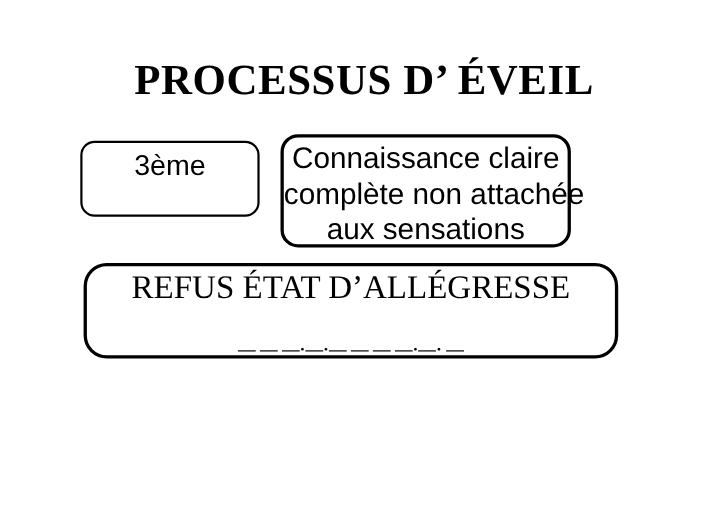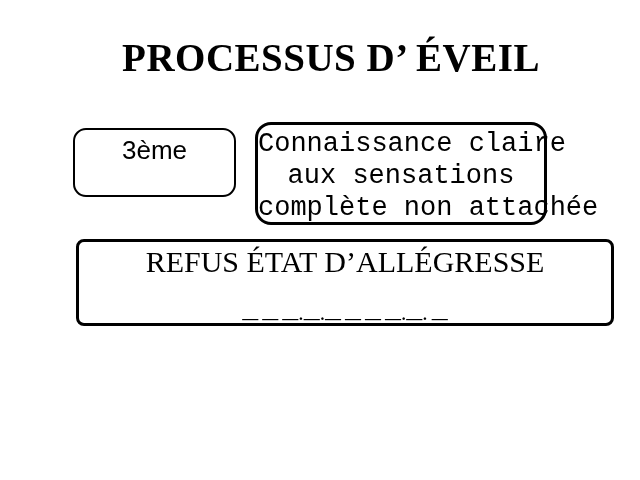--- a/index.html
+++ b/index.html
@@ -7,21 +7,21 @@
     position: relative;
     width: 640px;
     height: 480px;
     background: #ffffff;
     overflow: hidden;
     color: #000000;
   }
   .title {
     position: absolute;
     top: 0; left: 0; right: 0;
-    margin: 1px;
+    margin: 16px;
     padding-top: 37px;
     padding-left: 22px; 
     text-align: center;
     font-family: "Liberation Serif", serif;
     font-weight: 700;
     font-size: 39px;
     line-height: 1;
     letter-spacing: 0.5px;
     color: #000000;
   }
@@ -37,31 +37,31 @@
     width: 163px; height: 69px;
     border-width: 2.5px;
     border-radius: 13px;
     font-family: "Liberation Sans", sans-serif;
     font-size: 26px;
     line-height: 28px;
     padding-top: 6px;
   }
   .box-knowledge {
     left: 255px; top: 122px;
-    width: 292px; height: 103px;
+    width: 264px; height: 103px;
     border-radius: 16px;
-    font-family: Liberation Mono, monospace;
+    font-family: Liberation Sans, sans-serif;
     font-size: 27px;
     line-height: 32px;
     padding-top: 3px;
   }
   .box-refusal {
     left: 76px; top: 239px;
-    width: 538px; height: 87px;
-    border-radius: 8px;
+    width: 486px; height: 87px;
+    border-radius: 21px;
     font-family: "Liberation Serif", serif;
     font-size: 30px;
     line-height: 31px;
     padding-top: 4px;
   }
   .line { white-space: nowrap; }
   
   .clipped-marks {
     position: absolute;
     left: 0; right: 0; bottom: 1px;
@@ -86,22 +86,22 @@
 <div class="slide">
 
   <h1 class="title">PROCESSUS D’ ÉVEIL</h1>
 
   <div class="box box-week">
     <div class="line">3ème</div>
   </div>
 
   <div class="box box-knowledge">
     <div class="line">Connaissance claire</div>
+    <div class="line">complète non attachée</div>
     <div class="line">aux sensations</div>
-    <div class="line">complète non attachée</div>
   </div>
 
   <div class="box box-refusal">
     <div class="line">REFUS ÉTAT D’ALLÉGRESSE</div>
     <div class="clipped-marks">
       <span>— — —·—·— — — —·—· —</span>
     </div>
   </div>
 
 </div>

